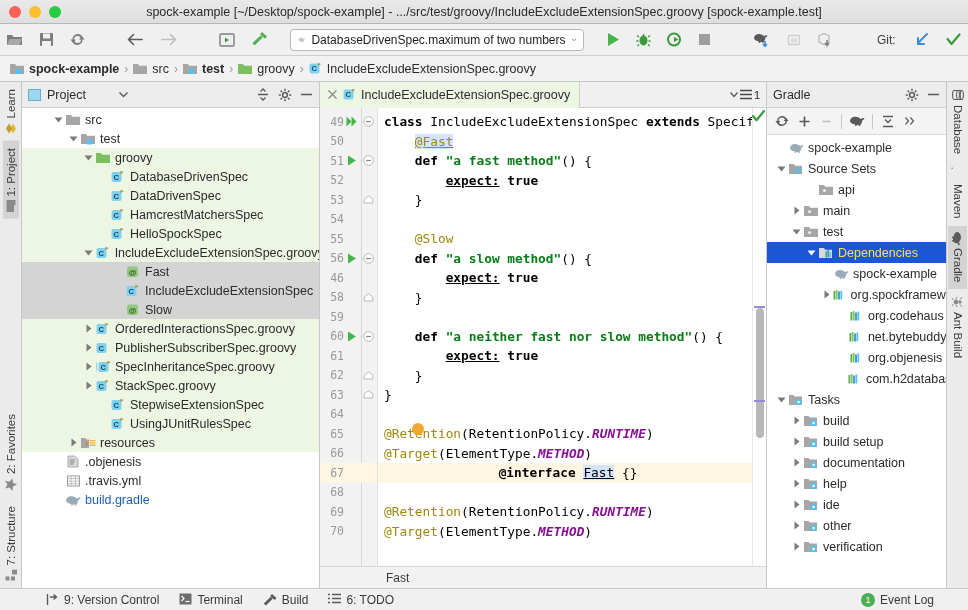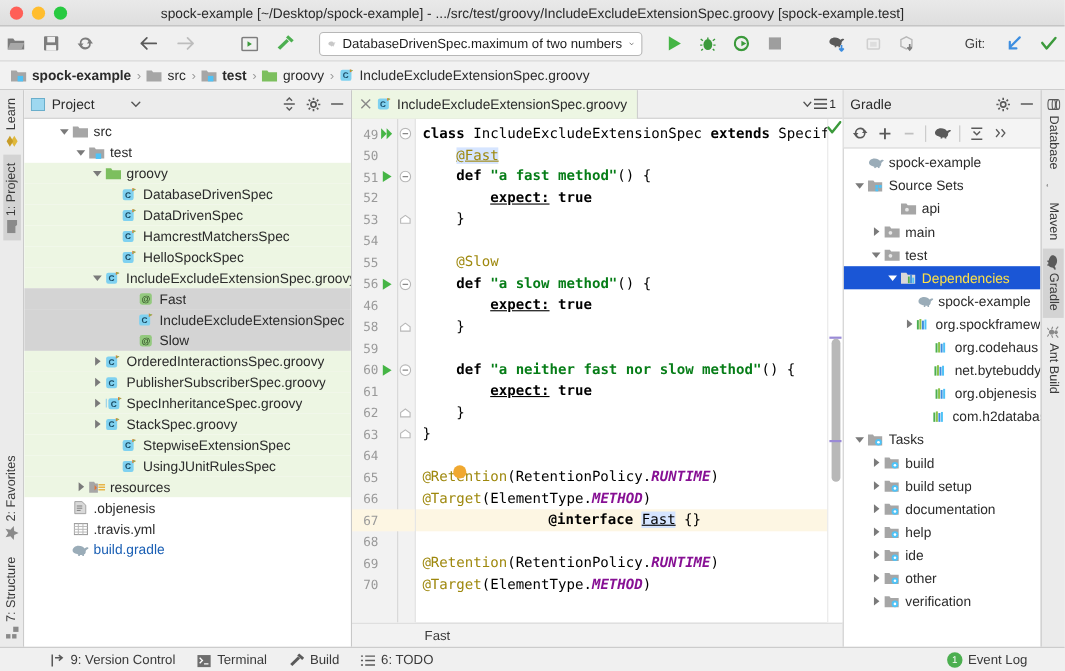--- a/index.html
+++ b/index.html
@@ -180,21 +180,21 @@
   .gtree { flex: 1; overflow: hidden; padding-top: 2px; }
   .grow { height: 21px; display: flex; align-items: center; white-space: nowrap; font-size: 12.5px; cursor: default; }
   .grow.sel { background: #1a56d6; color: #fde047; }
 
   
   .statusbar {
     height: 22px; min-height: 22px; background: #f0f0f0;
     border-top: 1px solid #c8c8c8; display: flex; align-items: center;
     padding: 0 8px; gap: 20px; font-size: 12px; color: #3a3a3a;
   }
-  .sb-item { display: flex; align-items: flex-end; gap: 5px; cursor: default; }
+  .sb-item { display: flex; align-items: flex-start; gap: 5px; cursor: default; }
   .spacer { flex: 1; }
   .evtbadge {
     width: 14px; height: 14px; border-radius: 50%; background: #4caf50;
     color: #fff; font-size: 9px; display: flex; align-items: center; justify-content: center;
   }
   svg { display: block; }
 </style>
 </head>
 <body>
 

